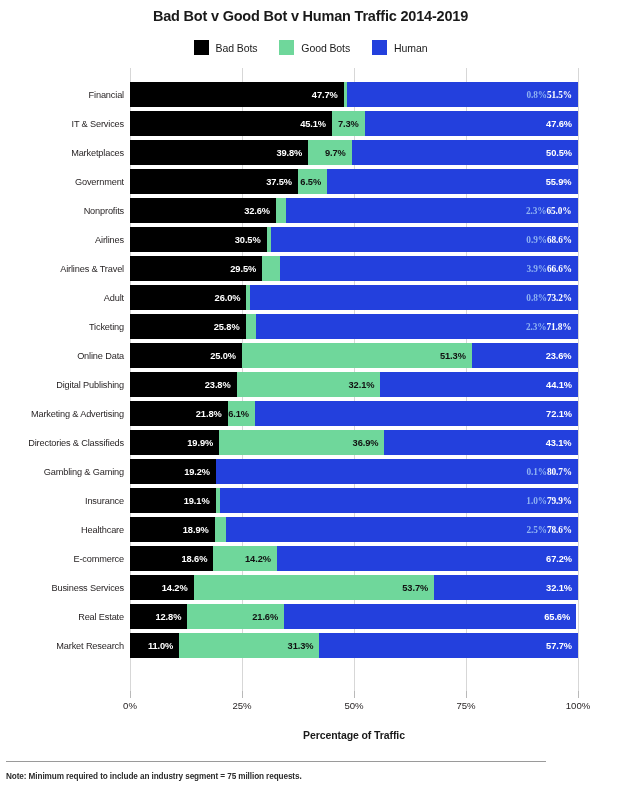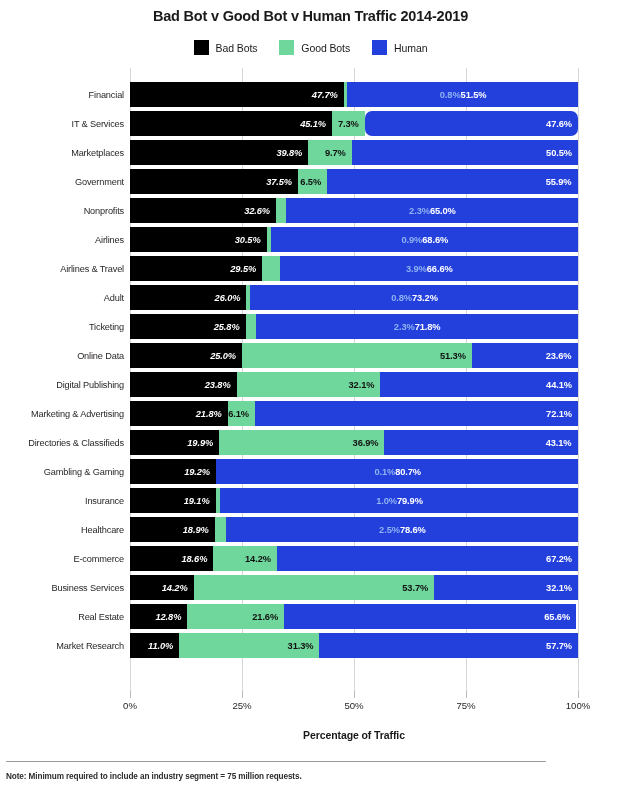--- a/index.html
+++ b/index.html
@@ -124,26 +124,26 @@
   .seg-good  { background: #6fd79b; justify-content: flex-end; }
   .seg-human { background: #2340dd; justify-content: flex-end; }
 
   .seg-val {
     font-size: 9.3px;
     font-weight: bold;
     letter-spacing: -0.1px;
     white-space: nowrap;
     padding-right: 6px;
   }
-  .val-on-black { color: #ffffff; font-style: italic; }
+  .val-on-black { color: #ffffff; }
   .val-on-green { color: #111111; }
   .val-on-blue  { color: #ffffff; }
 
   
-  .seg-human.has-overflow { justify-content: center; }
+  .seg-human.has-overflow { justify-content: flex-end; font-family: Liberation Serif, serif; }
   .val-overflow {
     font-size: 9.3px;
     font-weight: bold;
     letter-spacing: -0.1px;
     white-space: nowrap;
     color: #8fb2f2;
     padding-left: 7px;
     padding-right: 0;
   }
 
@@ -252,21 +252,21 @@
           </div>
         </div>
         <div class="row">
           <div class="ylabel">IT &amp; Services</div>
           <div class="seg seg-bad" style="width: 202.048px;">
             <span class="seg-val val-on-black">45.1%</span>
           </div>
           <div class="seg seg-good" style="width: 32.704px;">
             <span class="seg-val val-on-green">7.3%</span>
           </div>
-          <div class="seg seg-human" style="width: 213.248px; border-radius: 7px;">
+          <div class="seg seg-human" style="width: 213.248px;">
             <span class="seg-val val-on-blue">47.6%</span>
           </div>
         </div>
         <div class="row">
           <div class="ylabel">Marketplaces</div>
           <div class="seg seg-bad" style="width: 178.304px;">
             <span class="seg-val val-on-black">39.8%</span>
           </div>
           <div class="seg seg-good" style="width: 43.456px;">
             <span class="seg-val val-on-green">9.7%</span>

